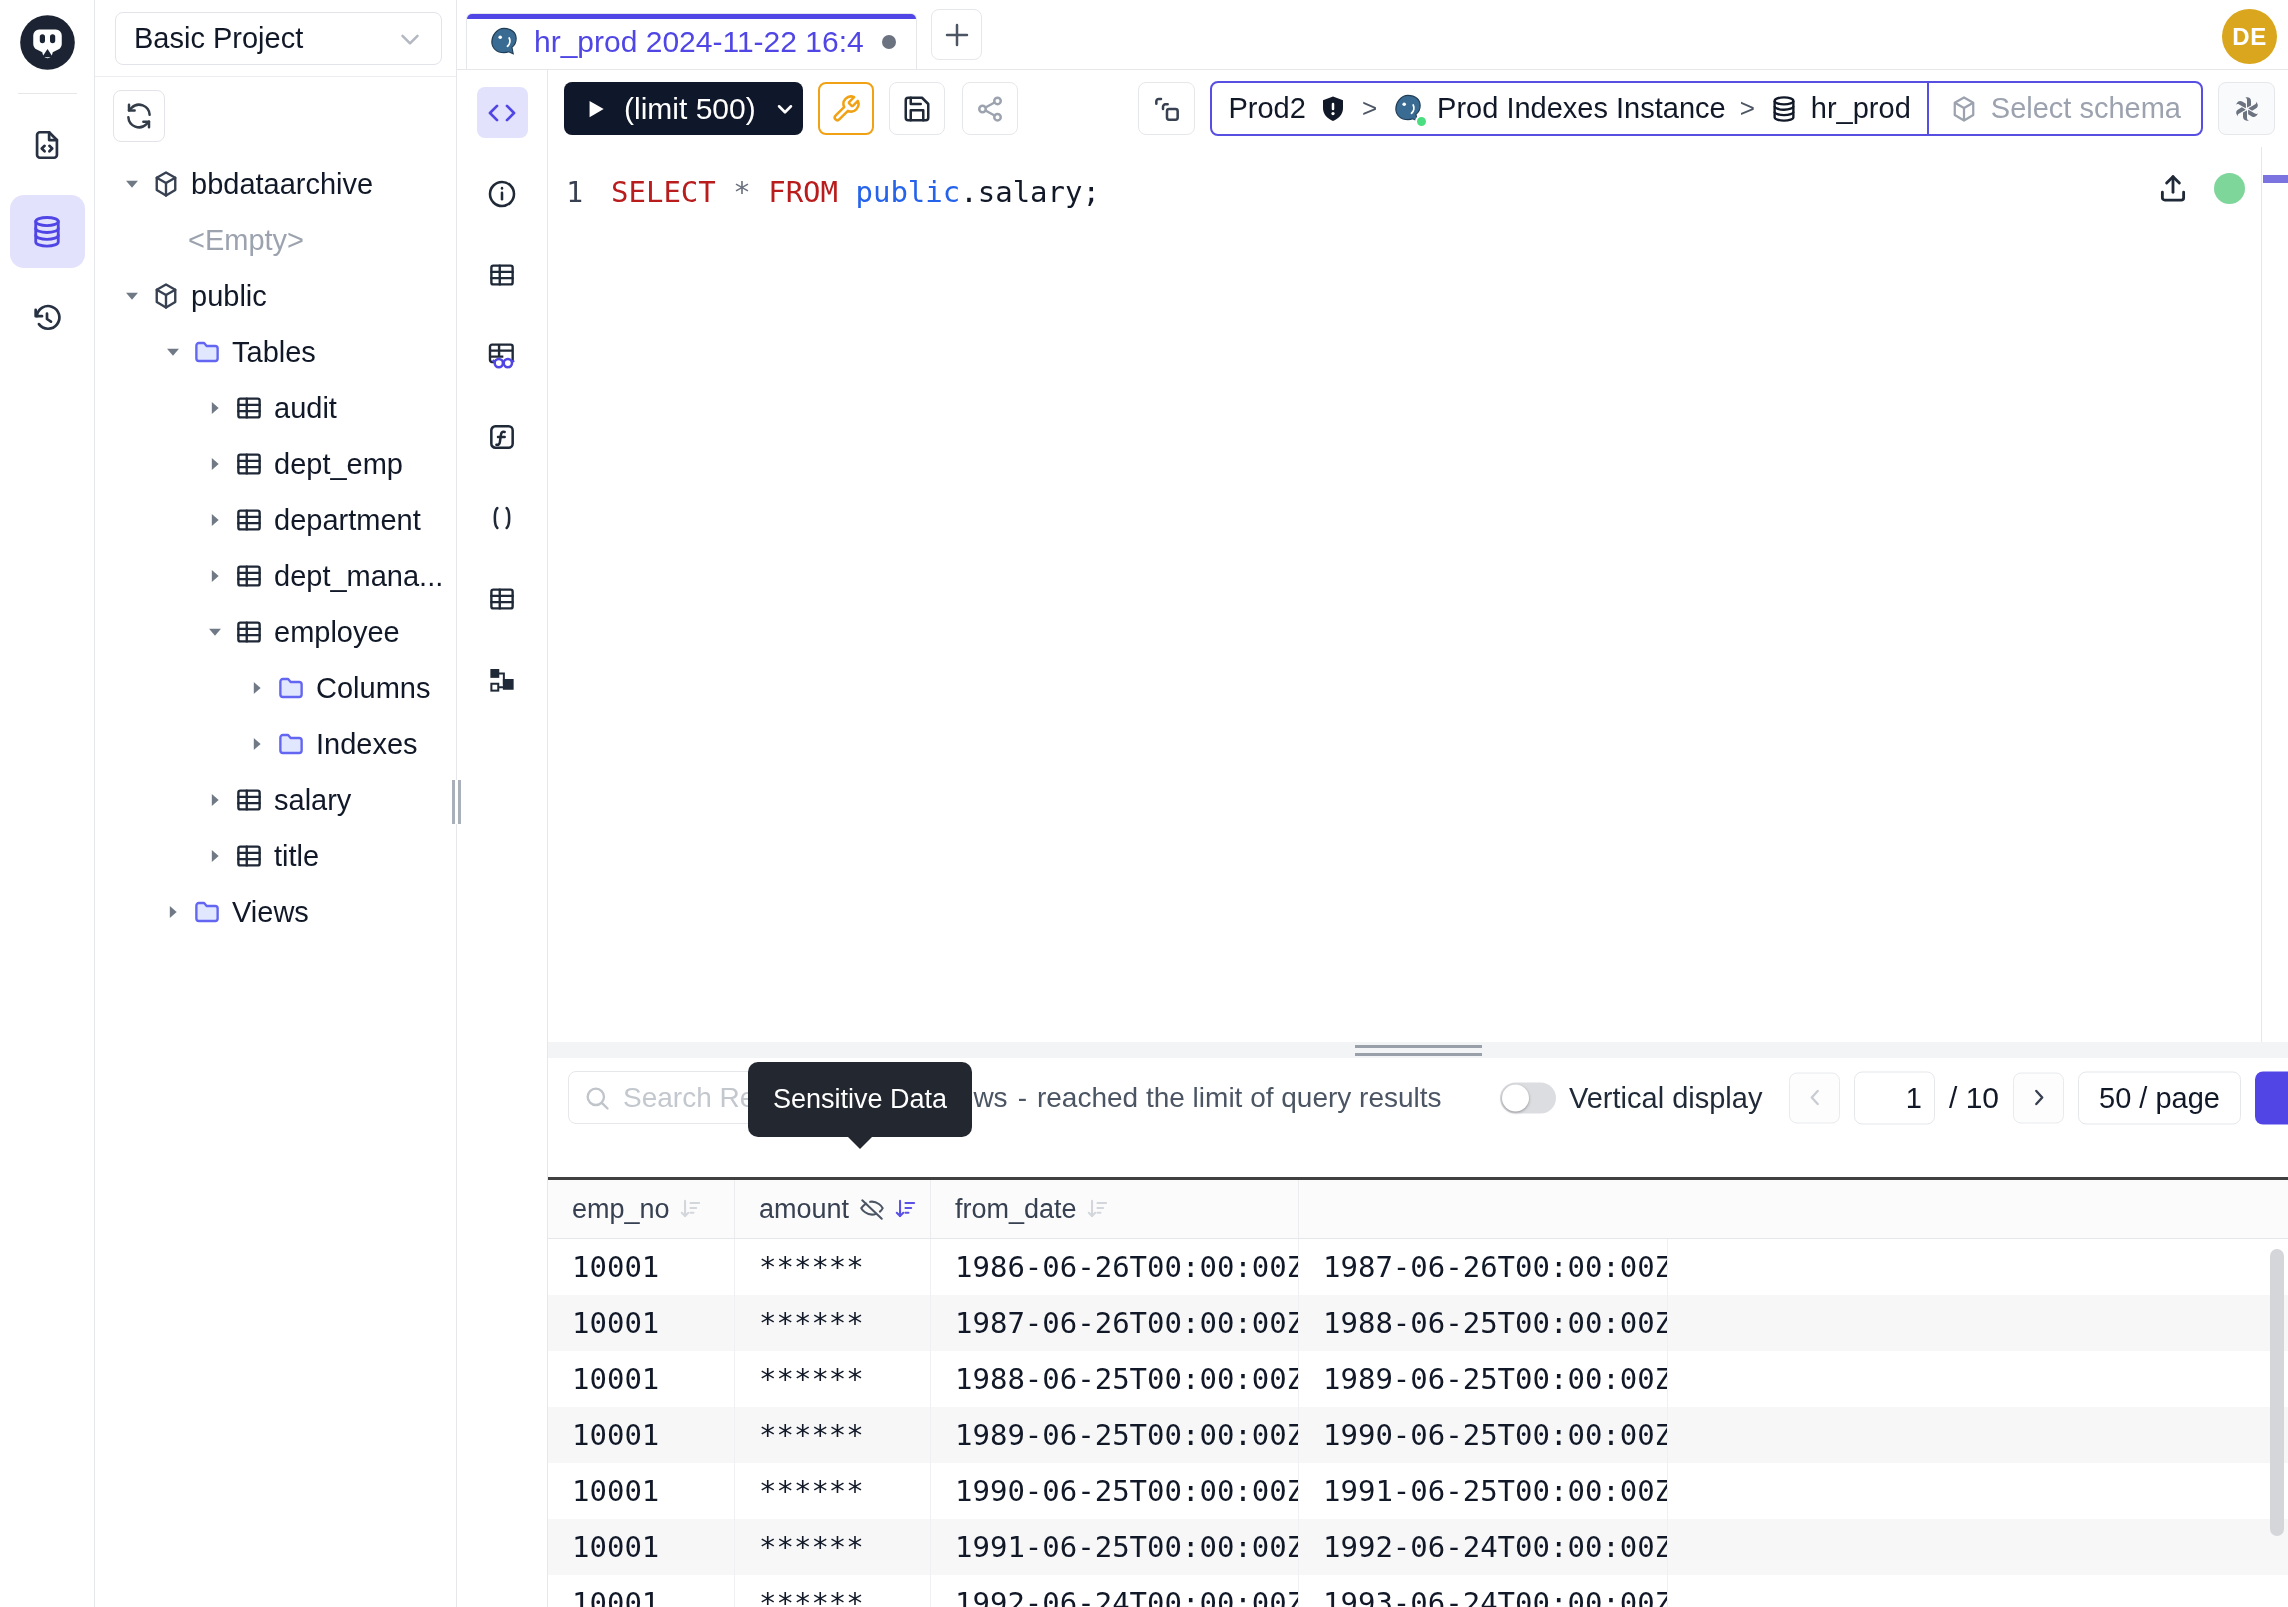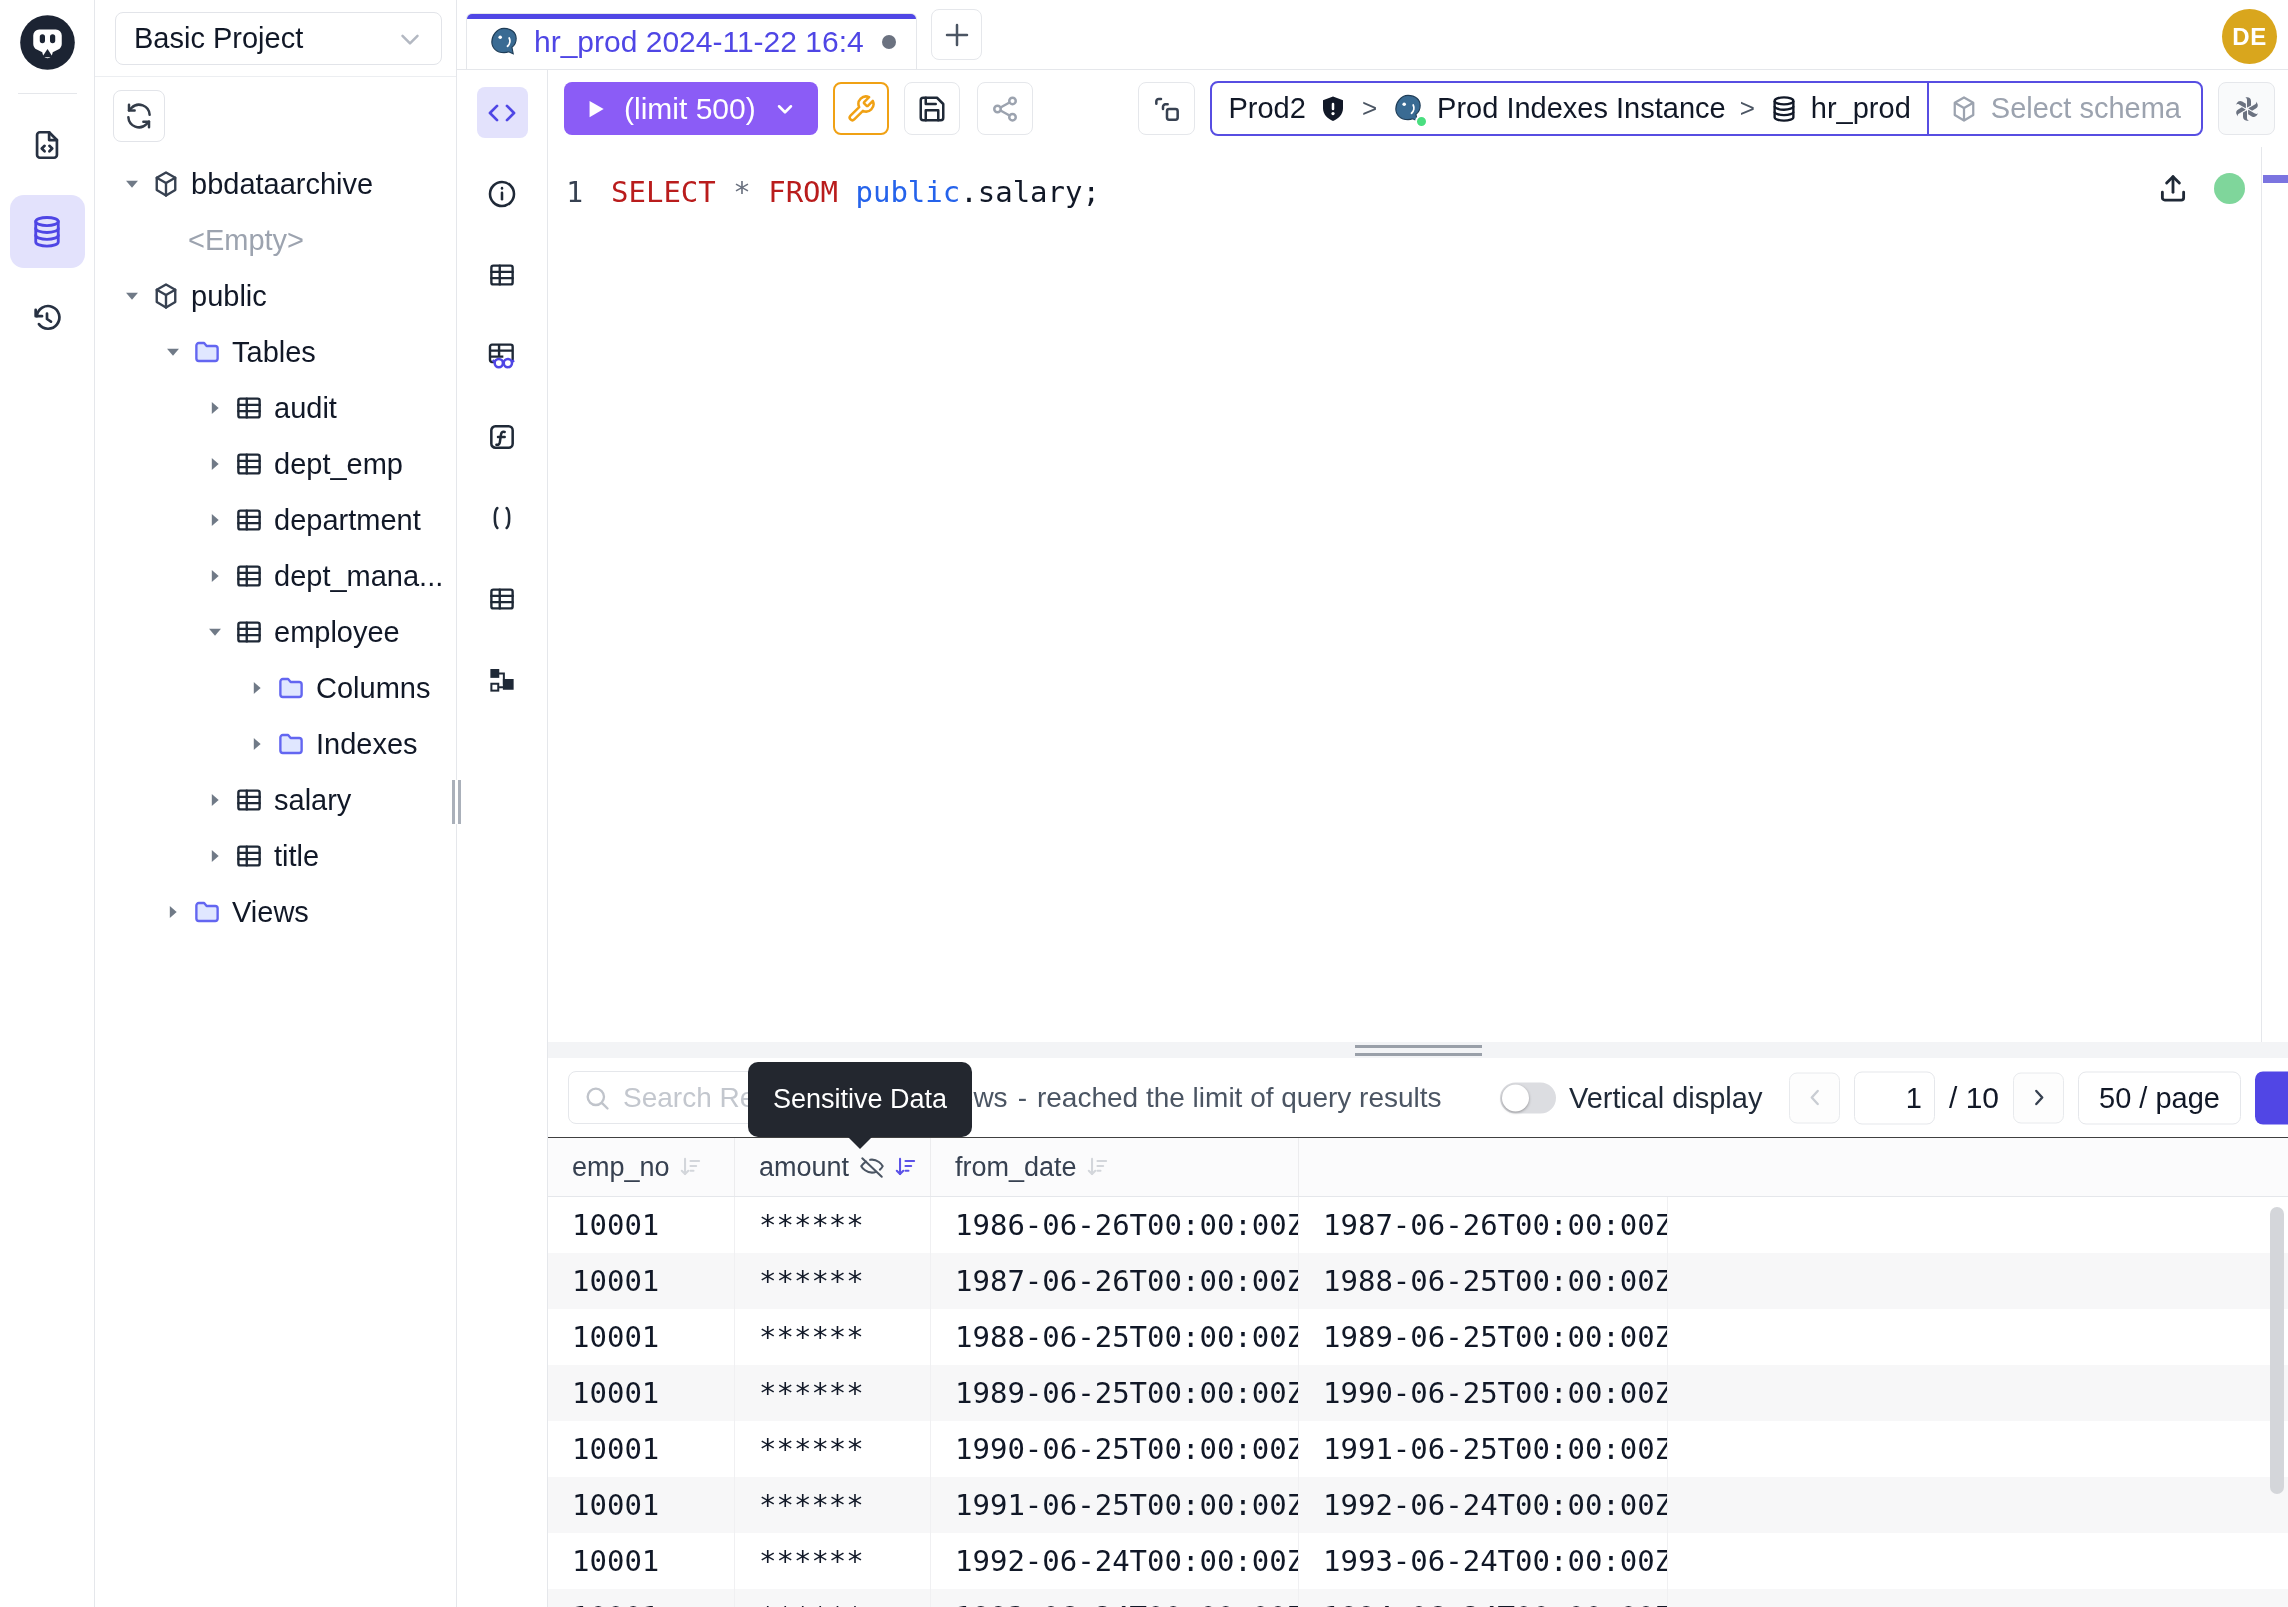--- a/index.html
+++ b/index.html
@@ -50,21 +50,21 @@
 
   .body-row { flex:1; display:flex; min-height:0; }
   .strip { flex:0 0 91px; border-right:1px solid #e5e7eb; display:flex; flex-direction:column; align-items:center; padding-top:17px; gap:30px; }
   .strip-btn { width:51px; height:51px; border-radius:8px; border:none; background:transparent; display:flex; align-items:center; justify-content:center; color:#1f2937; cursor:pointer; }
   .strip-btn.active { background:#e3e2fc; color:#4f46e5; }
 
   .right-col { flex:1; display:flex; flex-direction:column; min-width:0; }
 
   
   .toolbar { height:77px; display:flex; align-items:center; padding:0 14px 0 16px; gap:15px; }
-  .run-btn { height:53px; border:none; border-radius:8px; background:#8b5cf6; color:#fff; font-size:30px; font-family:inherit; display:flex; align-items:center; gap:16px; padding:0 20px 0 18px; cursor:pointer; }
+  .run-btn { height:53px; border:none; border-radius:8px; background:#0f172a; color:#fff; font-size:30px; font-family:inherit; display:flex; align-items:center; gap:16px; padding:0 5px 0 18px; cursor:pointer; }
   .tool-btn { width:56px; height:53px; border:1px solid #e5e7eb; border-radius:8px; background:#fff; display:flex; align-items:center; justify-content:center; cursor:pointer; }
   .tool-btn.wrench { border:2px solid #f0a114; color:#f0a114; }
   .tool-btn.save { color:#1f2937; }
   .tool-btn.share { color:#9ca3af; margin-left:2px; }
   .tb-spacer { flex:1; }
   .conn-btn { width:57px; height:53px; border:1px solid #e5e7eb; border-radius:8px; background:#fff; color:#374151; display:flex; align-items:center; justify-content:center; cursor:pointer; }
   .breadcrumb { height:55px; border:2px solid #574ee2; border-radius:8px; display:flex; align-items:stretch; background:#fff; overflow:hidden; }
   .bc-main { display:flex; align-items:center; gap:12px; padding:0 16px; cursor:pointer; color:#111827; font-size:29px; white-space:nowrap; }
   .bc-sep { color:#4b5563; font-size:26px; padding:0 2px; }
   .bc-schema { display:flex; align-items:center; gap:12px; padding:0 20px; border-left:2px solid #574ee2; color:#9ca3af; cursor:pointer; font-size:29px; white-space:nowrap; }
@@ -107,21 +107,21 @@
   .pg-btn { width:51px; height:51px; border:1px solid #e8eaed; border-radius:8px; background:#fdfdfd; display:flex; align-items:center; justify-content:center; cursor:pointer; color:#374151; }
   .pg-btn.disabled { color:#c9cdd3; cursor:default; }
   .page-input { width:81px; height:53px; border:1px solid #e5e7eb; border-radius:8px; font:inherit; font-size:29px; text-align:right; padding-right:12px; color:#111827; }
   .page-total { color:#111827; font-size:30px; }
   .page-size { height:53px; border:1px solid #e5e7eb; border-radius:8px; display:flex; align-items:center; padding:0 20px; font-size:29px; color:#111827; cursor:pointer; }
   .side-sliver { width:34px; height:53px; border-radius:8px 0 0 8px; background:#5146e5; border:none; cursor:pointer; }
 
   .tooltip { position:absolute; left:200px; top:4px; height:75px; background:#23272f; color:#fff; border-radius:10px; display:flex; align-items:center; padding:0 25px; font-size:27px; z-index:5; white-space:nowrap; }
   .tooltip::after { content:""; position:absolute; left:50%; bottom:-12px; transform:translateX(-50%); border:13px solid transparent; border-top-color:#23272f; border-bottom:none; }
 
-  .rtable { flex:1; overflow:hidden; border-top:1px solid #404040; position:relative; }
+  .rtable { flex:1; overflow:hidden; border-top:3px solid #404040; position:relative;margin-top:40px; }
   .rt-head { display:grid; grid-template-columns:187px 196px 368px 369px 1fr; height:59px; border-bottom:1px solid #e5e7eb; background:#fbfbfc; }
   .rt-head .th { display:flex; align-items:center; gap:8px; padding-left:24px; font-size:27px; color:#374151; border-right:1px solid #ececee; cursor:pointer; white-space:nowrap; overflow:hidden; }
   .rt-head .th:last-child { border-right:none; }
   .sort-ico { color:#d3d6db; }
   .sort-ico.active { color:#5b51e8; }
   .eyeoff { color:#4b5563; margin-left:2px; }
   .rt-row { display:grid; grid-template-columns:187px 196px 368px 369px 1fr; height:56px; }
   .rt-row:nth-child(even) { background:#f7f7f8; }
   .rt-row .td { display:flex; align-items:center; padding-left:24px; font-family:"DejaVu Sans Mono", monospace; font-size:29px; color:#111827; border-right:1px solid #f0f0f2; white-space:nowrap; overflow:hidden; }
   .rt-row .td:last-child { border-right:none; }

